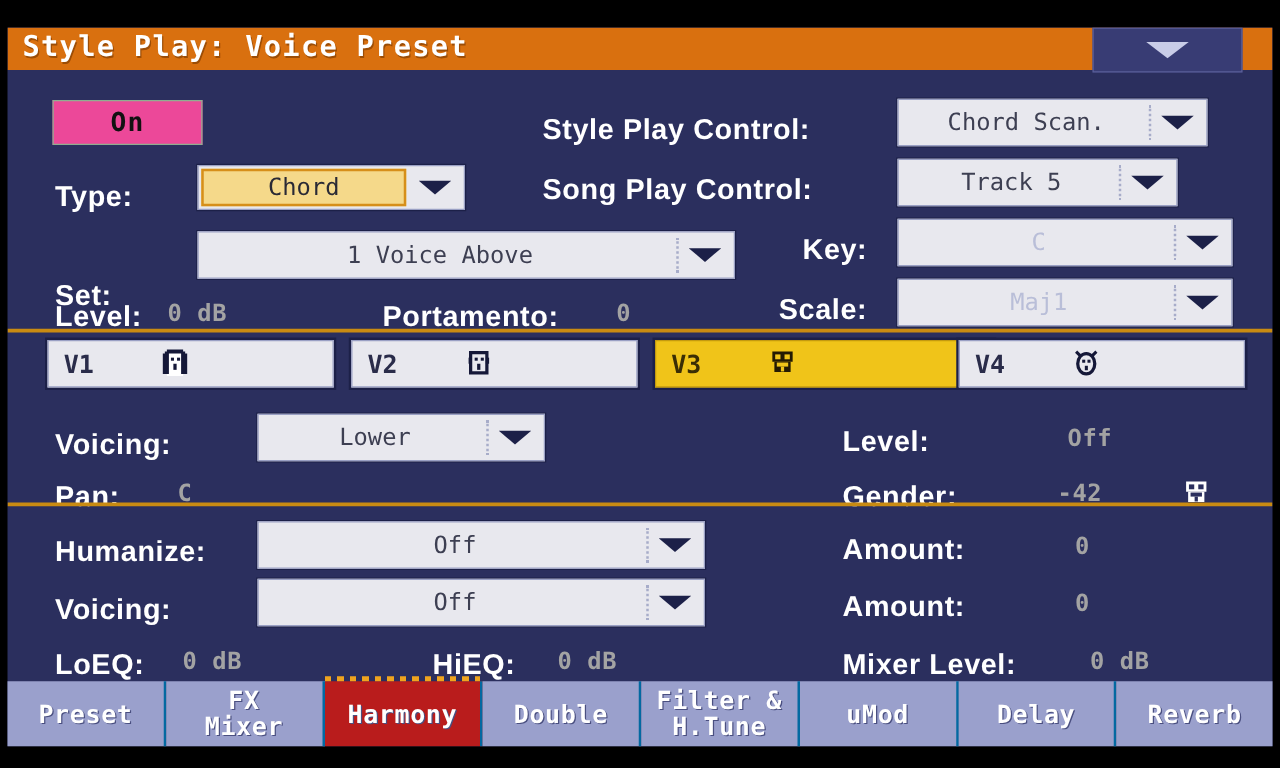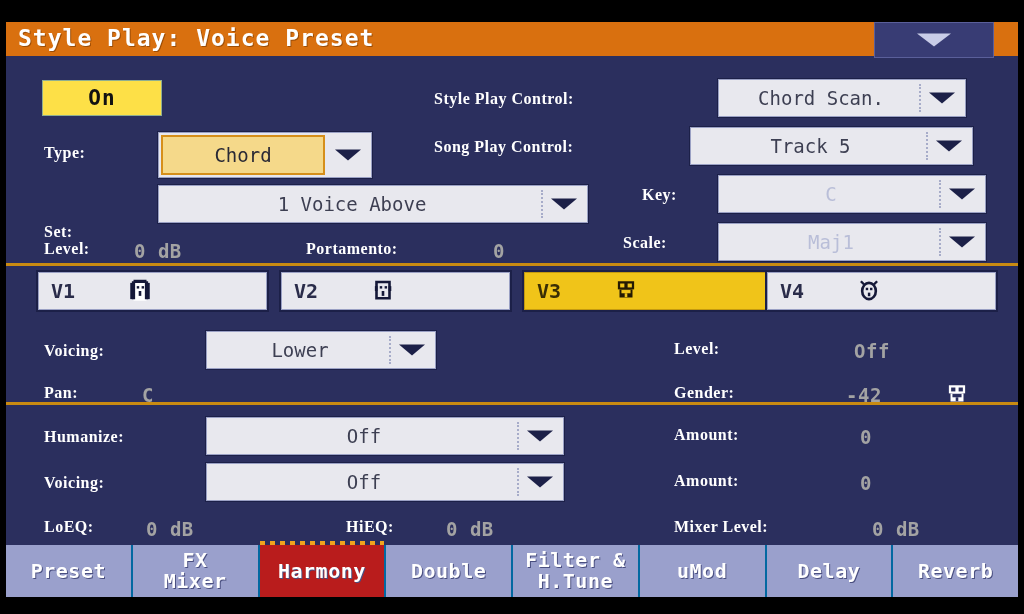--- a/index.html
+++ b/index.html
@@ -31,23 +31,23 @@
     cursor:pointer;
   }
   #pagemenu .arr{
     position:absolute;left:50%;top:50%;transform:translate(-50%,-50%);
     width:0;height:0;border-left:17px solid transparent;border-right:17px solid transparent;
     border-top:13px solid #c9cde8;
   }
 
   
   .lbl{
-    position:absolute;color:#ffffff;font-size:16px;font-weight:bold;
+    position:absolute;color:#ffffff;font-size:23px;font-weight:bold;
     letter-spacing:0.5px;white-space:nowrap;
-    font-family:Liberation Serif, serif;
+    font-family:Liberation Sans, sans-serif;
   }
   .val{
     position:absolute;color:#a3a3a3;font-size:19px;font-weight:bold;
     letter-spacing:0.5px;white-space:nowrap;
     font-family:"DejaVu Sans Mono",monospace;
   }
 
   
   .combo{
     position:absolute;background:#e8e8ee;
@@ -77,21 +77,21 @@
   .combo .txt.hl{
     left:2px;right:46px;top:2px;bottom:2px;transform:none;
     background:#f5d98a;border:2px solid #d68f1a;
     display:flex;align-items:center;justify-content:center;
     color:#2a2a35;box-sizing:border-box;
   }
 
   
   #onbtn{
     position:absolute;left:36px;top:58px;width:118px;height:34px;
-    background:#fde047;border:1px solid #8fae90;
+    background:#ec4899;border:1px solid #8fae90;
     display:flex;align-items:center;justify-content:center;
     cursor:pointer;
   }
   #onbtn span{color:#111;font-size:21px;font-weight:bold;letter-spacing:1px;
     font-family:"DejaVu Sans Mono",monospace;}
 
   
   .hr{position:absolute;left:0;width:1012px;height:3px;background:#c98b12;}
 
   
@@ -147,21 +147,21 @@
       <div id="pagemenu">
         <div class="arr"></div>
       </div>
     </div>
 
     <div id="onbtn">
       <span>On</span>
     </div>
 
     <div class="lbl" style="left:38px;top:122px;">Type:</div>
-    <div class="combo" style="left:152px;top:110px;width:214px;height:46px;">
+    <div class="combo" style="left:152px;top:110px;width:214px;height:36px;">
       <div class="txt hl">Chord</div>
       <div class="ar"></div>
     </div>
 
     <div class="lbl" style="left:38px;top:180px;margin-top:21px;">Set:</div>
     <div class="combo" style="left:152px;top:163px;width:430px;height:38px;">
       <div class="txt">1 Voice Above</div>
       <div class="sep"></div>
       <div class="ar"></div>
     </div>
@@ -173,21 +173,21 @@
     <div class="val" style="left:487px;top:218px;">0</div>
 
     <div class="lbl" style="left:428px;top:68px;">Style Play Control:</div>
     <div class="combo" style="left:712px;top:57px;width:248px;height:38px;">
       <div class="txt">Chord Scan.</div>
       <div class="sep"></div>
       <div class="ar"></div>
     </div>
 
     <div class="lbl" style="left:428px;top:116px;">Song Play Control:</div>
-    <div class="combo" style="left:684px;top:105px;width:283px;height:38px;">
+    <div class="combo" style="left:712px;top:105px;width:224px;height:38px;">
       <div class="txt">Track 5</div>
       <div class="sep"></div>
       <div class="ar"></div>
     </div>
 
     <div class="lbl" style="left:636px;top:164px;">Key:</div>
     <div class="combo dim" style="left:712px;top:153px;width:268px;height:38px;">
       <div class="txt">C</div>
       <div class="sep"></div>
       <div class="ar"></div>

